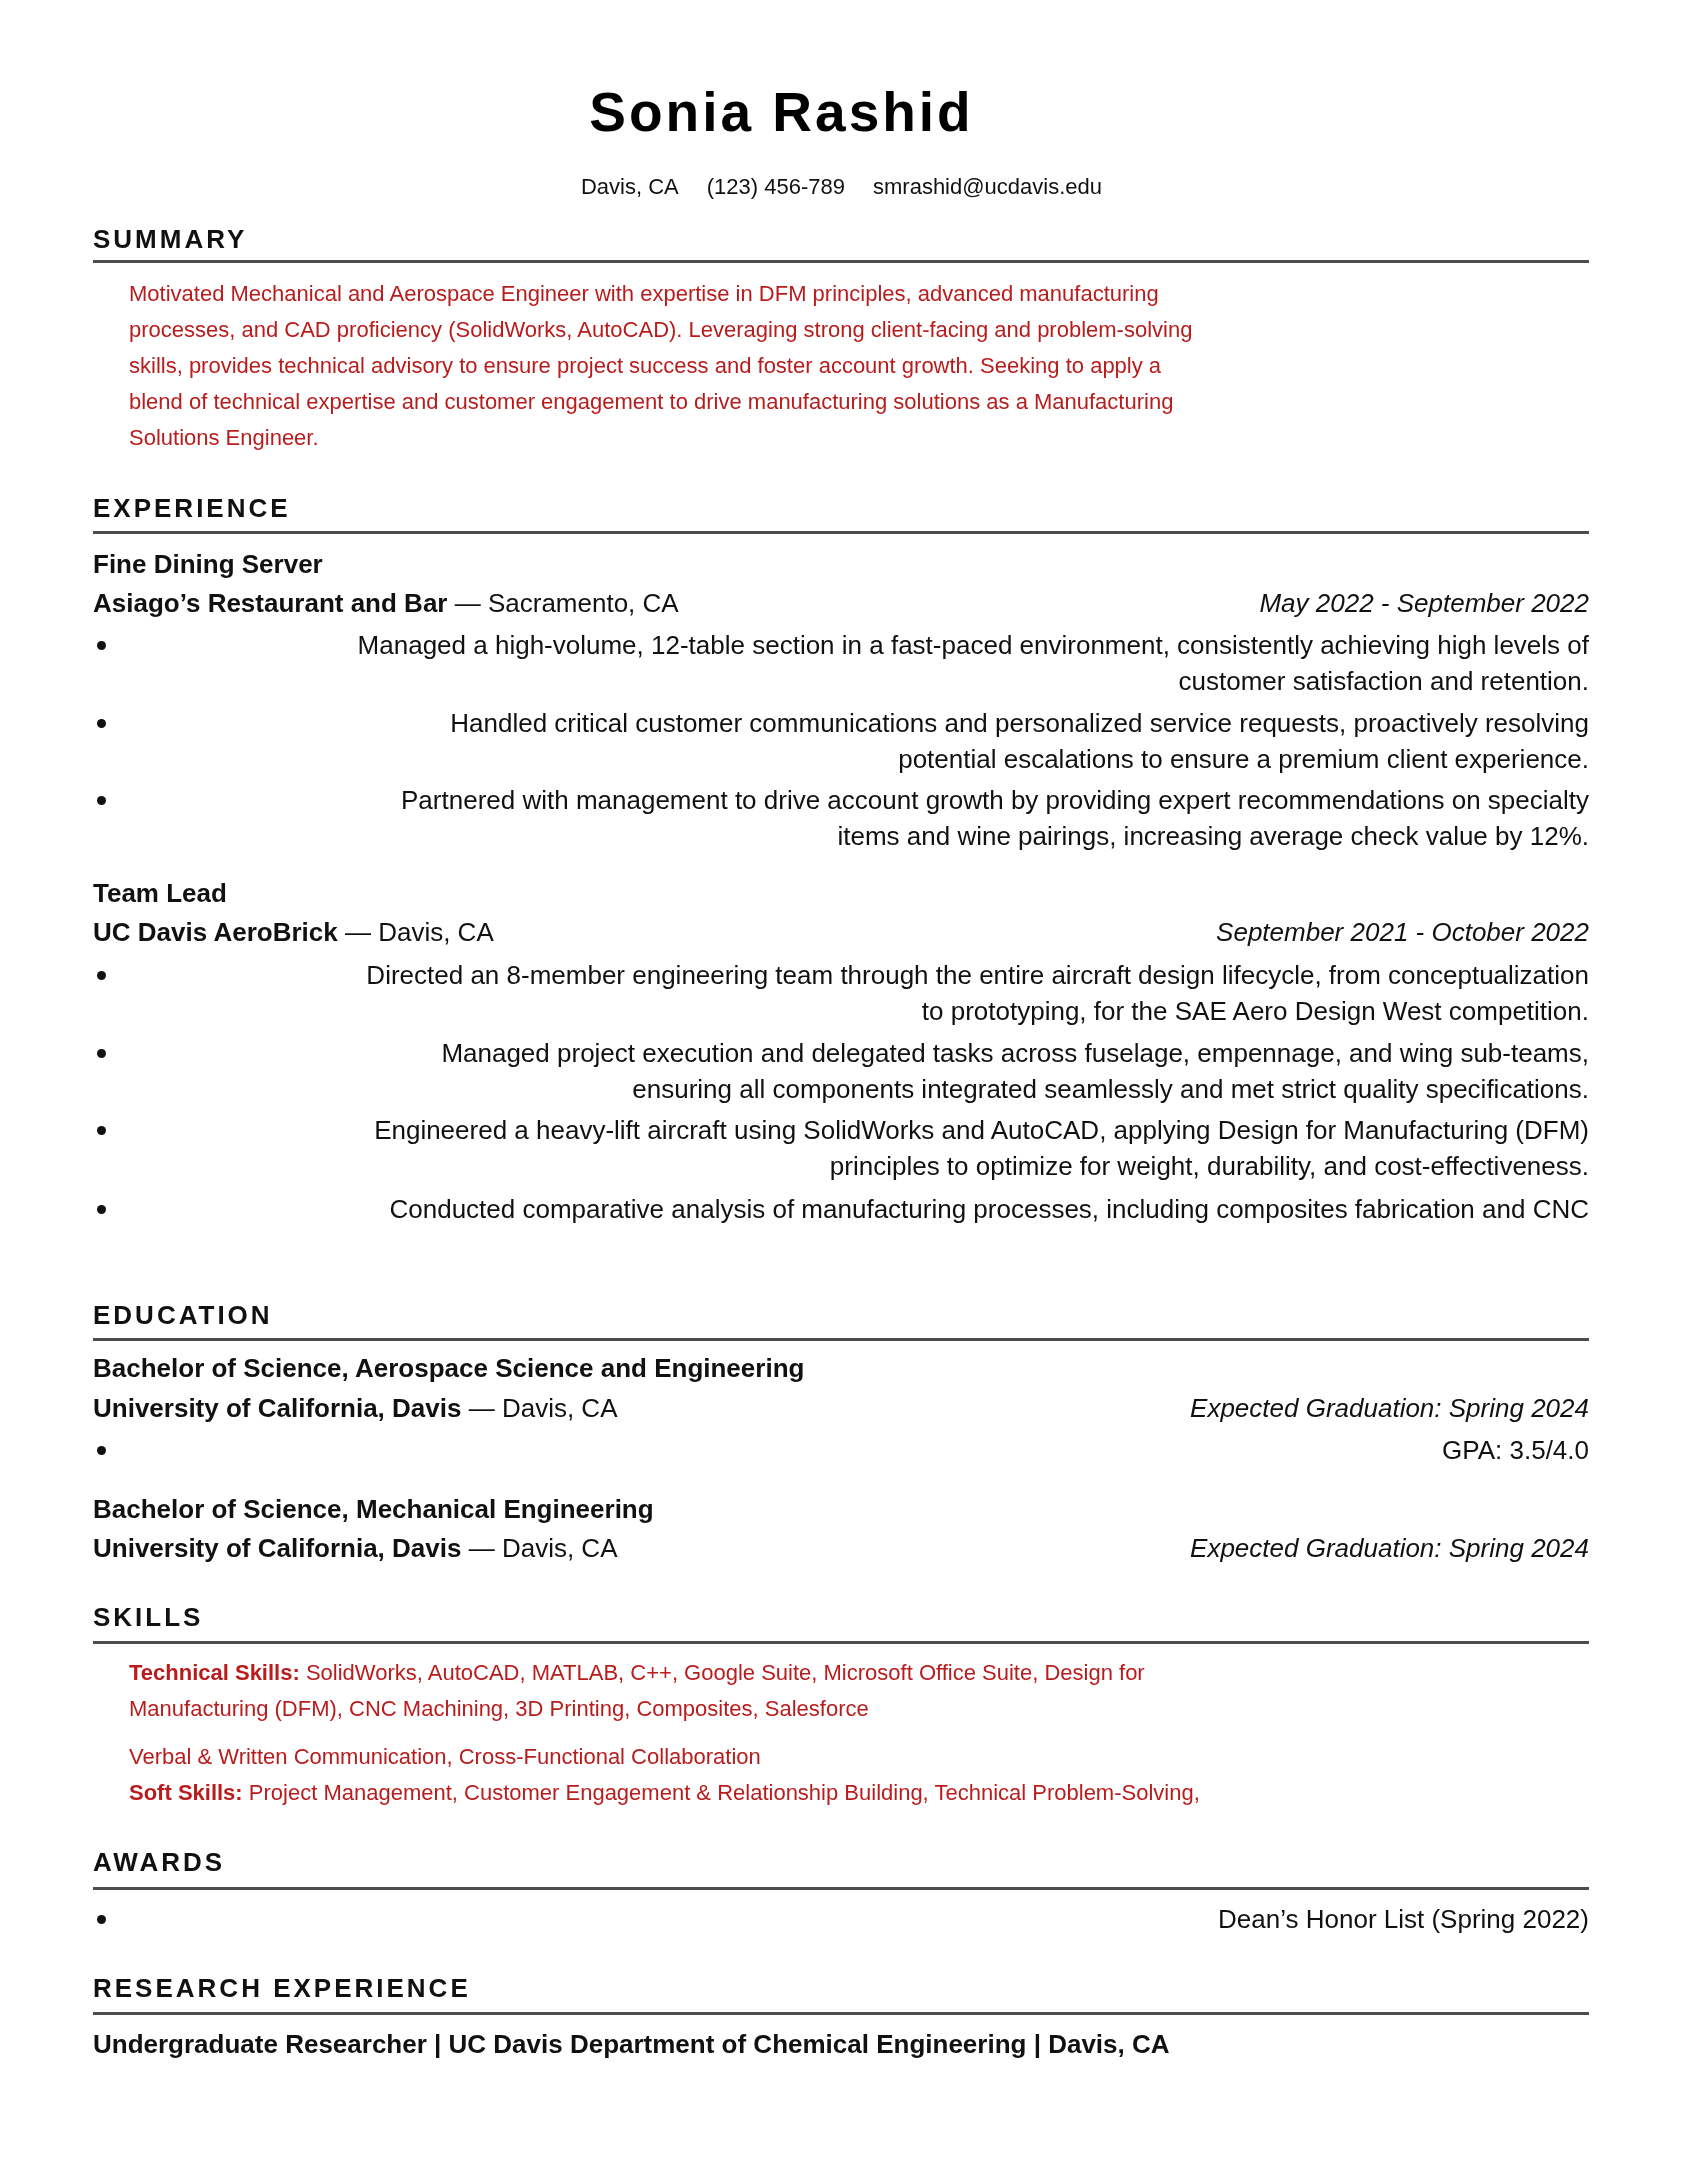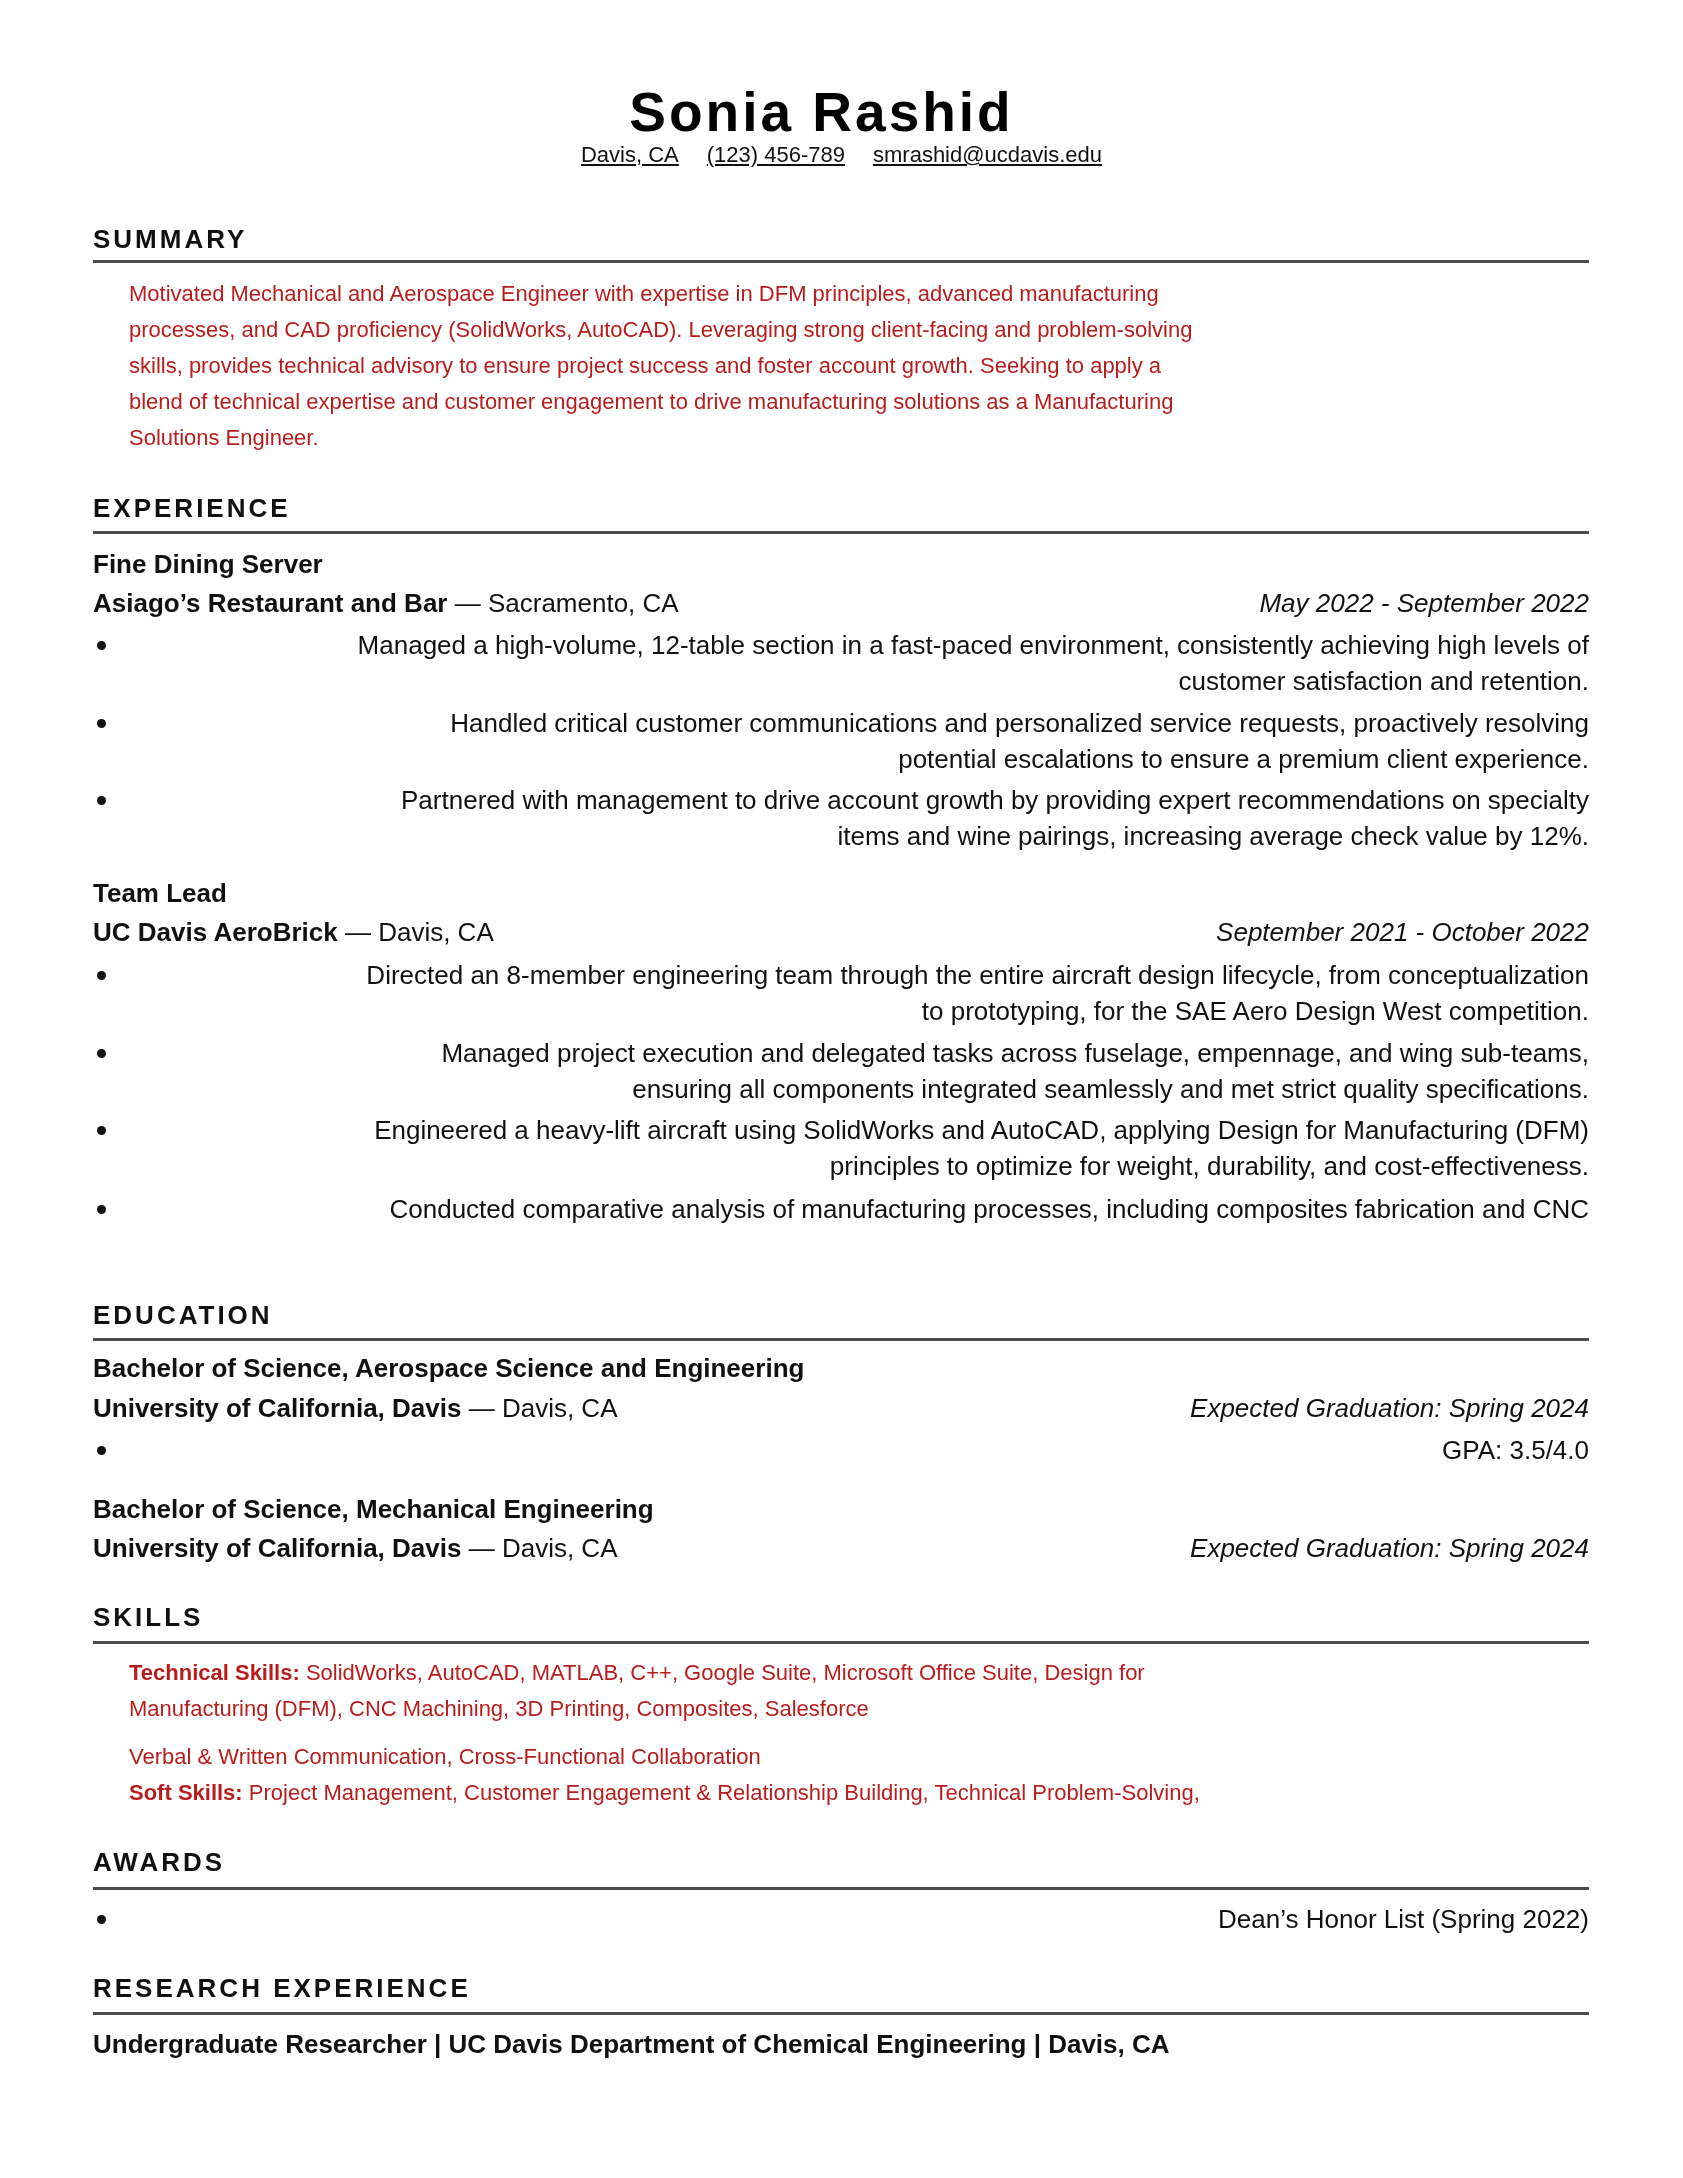--- a/index.html
+++ b/index.html
@@ -1,21 +1,21 @@
 <!DOCTYPE html>
 <html><head>
 <meta charset="utf-8">
 <style>
   html, body { margin: 0; padding: 0; background: #ffffff; }
   body { width: 1683px; height: 2178px; position: relative; overflow: hidden;
          font-family: "Liberation Sans", sans-serif; color: #111111; }
   .abs { position: absolute; left: 93px; width: 1496px; }
   .name { left: 0; width: 1563px; text-align: center; top: 79px; font-size: 55px; line-height: 67px;
-          font-weight: bold; letter-spacing: 3px; color: #000; padding-left: 40px; }
-  .contact { left: 0; width: 1683px; text-align: center; top: 140px; font-size: 22px; line-height: 30px; color: #111; text-decoration: underline; }
+          font-weight: bold; letter-spacing: 3px; color: #000; }
+  .contact { left: 0; width: 1683px; text-align: center; top: 172px; font-size: 22px; line-height: 30px; color: #111; }
   .contact span { margin: 0 14px; }
   .sec-title { font-size: 26px; line-height: 36px; font-weight: bold; letter-spacing: 3px; color: #111; }
   .rule { height: 3px; background: #4d4d4d; }
   .body-text { font-size: 22px; line-height: 36px; color: #b91c1c; margin-left: 36px; }
   .line { white-space: nowrap; display: block; }
   .bold { font-weight: bold; }
   .row { display: flex; justify-content: space-between; font-size: 26px; line-height: 36px; white-space: nowrap; }
   .date { font-style: italic; }
   .bullet { position: absolute; left: 93px; width: 1496px; font-size: 26px; line-height: 36px; }
   .bullet .dot { position: absolute; left: 4px; top: 14px; width: 9px; height: 9px; border-radius: 50%; background: #111; }

